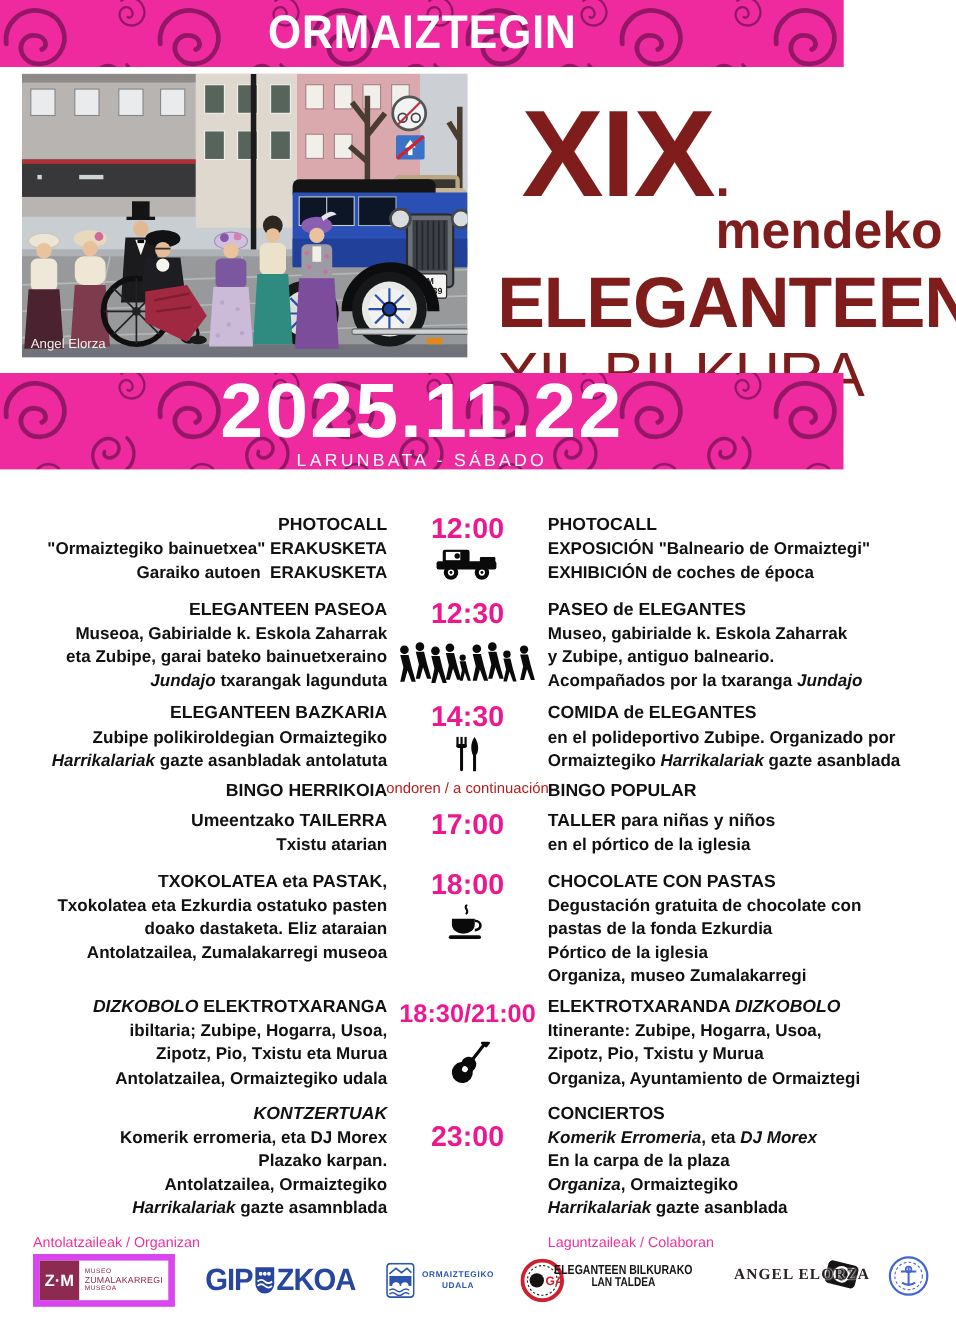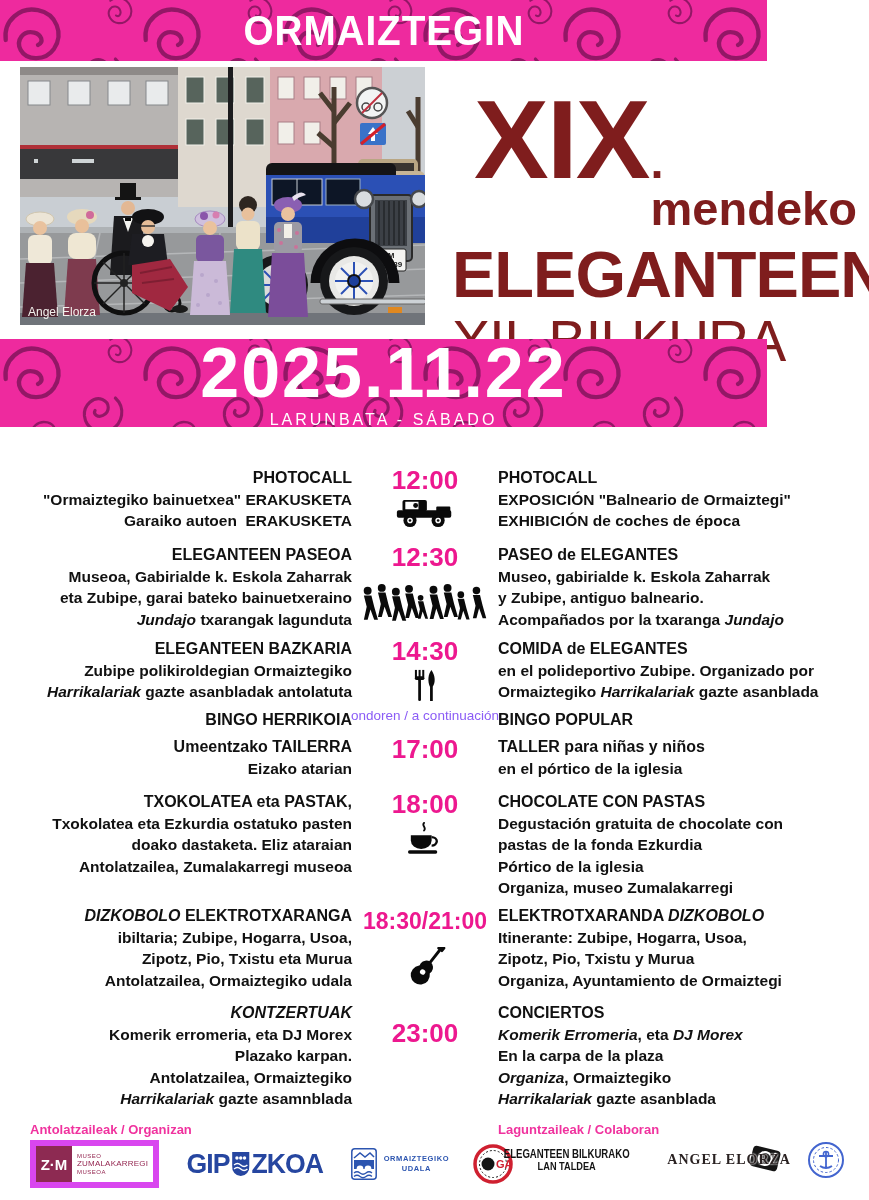--- a/index.html
+++ b/index.html
@@ -34,23 +34,23 @@
   .srow{position:absolute;left:0;width:869px;display:flex;padding-left:30px;box-sizing:border-box}
   .c-eu{width:322px;text-align:right}
   .c-mid{width:146px;text-align:center;display:flex;flex-direction:column;align-items:center}
   .c-es{width:371px;text-align:left}
   .ln{font-size:15.5px;font-weight:700;line-height:21.5px;color:#111;white-space:pre-wrap}
   .ln.h{font-size:16px}
   .time{font-size:26px;font-weight:700;color:#ed188f;line-height:1.05;white-space:nowrap}
   .time.small{font-size:23px;margin-top:4px}
   .time.push{margin-top:18px}
   .icon{display:block;margin-top:4px}
-  .ondoren{font-size:13.5px;color:#8b5cf6;white-space:nowrap;margin-top:2px}
-  
-  .flabel{position:absolute;top:1122px;font-size:13px;font-weight:700;color:#f0329e}
+  .ondoren{font-size:13.5px;color:#b91c1c;white-space:nowrap;margin-top:2px}
+  
+  .flabel{position:absolute;top:1122px;font-size:13px;font-weight:400;color:#f0329e}
   #org-label{left:30px}
   #col-label{left:498px}
   .logorow{position:absolute;top:1140px;display:flex;align-items:center}
   #logos-left{left:30px;gap:24px}
   #logos-right{left:488px;gap:22px}
   .logo{display:flex;align-items:center}
   
   #zm{border:6px solid #d946ef}
   #zm .sq{width:36px;height:36px;background:#8d2a52;color:#fff;display:flex;align-items:center;justify-content:center;
     font-size:15px;font-weight:700}
@@ -425,21 +425,21 @@
     </div>
     <div class="c-mid"></div>
     <div class="c-es">
       <div class="ln h">BINGO POPULAR</div>
     </div>
   </div>
 
   <div class="srow" style="top:736px">
     <div class="c-eu">
       <div class="ln h">Umeentzako TAILERRA</div>
-      <div class="ln">Eizako atarian</div>
+      <div class="ln">Txistu atarian</div>
     </div>
     <div class="c-mid">
       <div class="time">17:00</div>
     </div>
     <div class="c-es">
       <div class="ln h">TALLER para niñas y niños</div>
       <div class="ln">en el pórtico de la iglesia</div>
     </div>
   </div>
 

